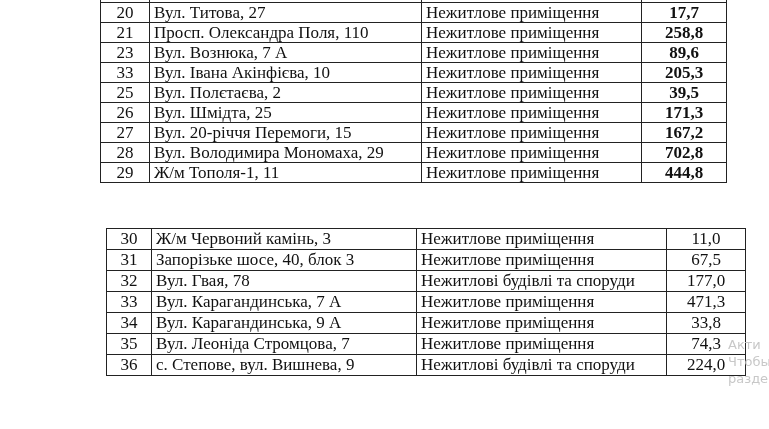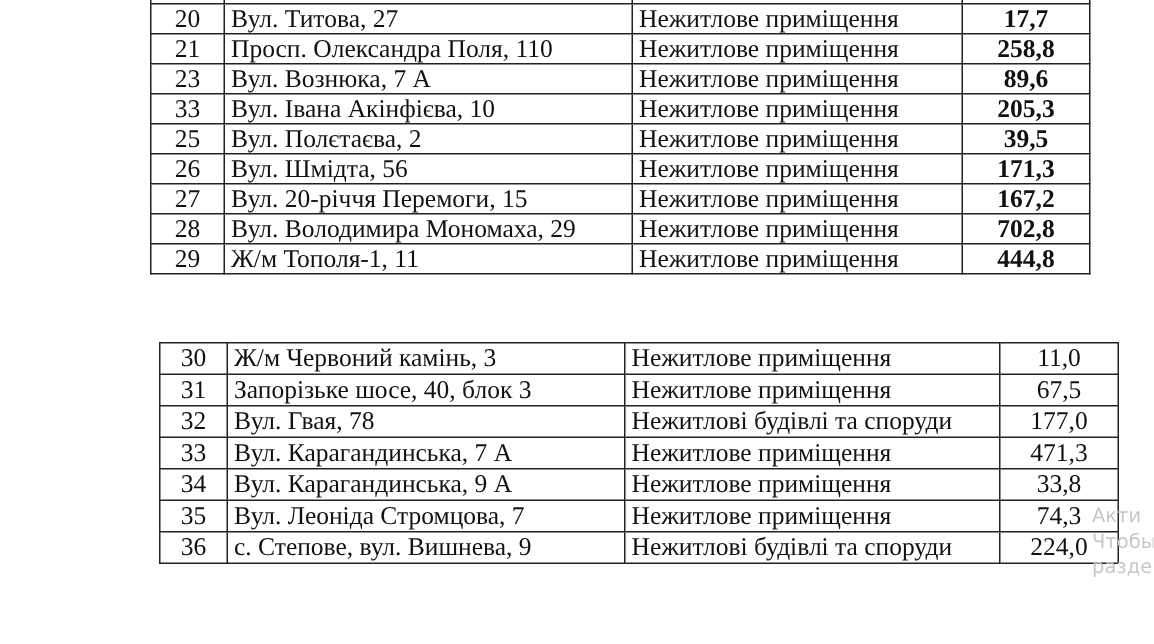--- a/index.html
+++ b/index.html
@@ -75,21 +75,21 @@
       <td class="area">205,3</td>
     </tr>
     <tr>
       <td class="num">25</td>
       <td class="addr">Вул. Полєтаєва, 2</td>
       <td class="type">Нежитлове приміщення</td>
       <td class="area">39,5</td>
     </tr>
     <tr>
       <td class="num">26</td>
-      <td class="addr">Вул. Шмідта, 56</td>
+      <td class="addr">Вул. Шмідта, 25</td>
       <td class="type">Нежитлове приміщення</td>
       <td class="area">171,3</td>
     </tr>
     <tr>
       <td class="num">27</td>
       <td class="addr">Вул. 20-річчя Перемоги, 15</td>
       <td class="type">Нежитлове приміщення</td>
       <td class="area">167,2</td>
     </tr>
     <tr>

